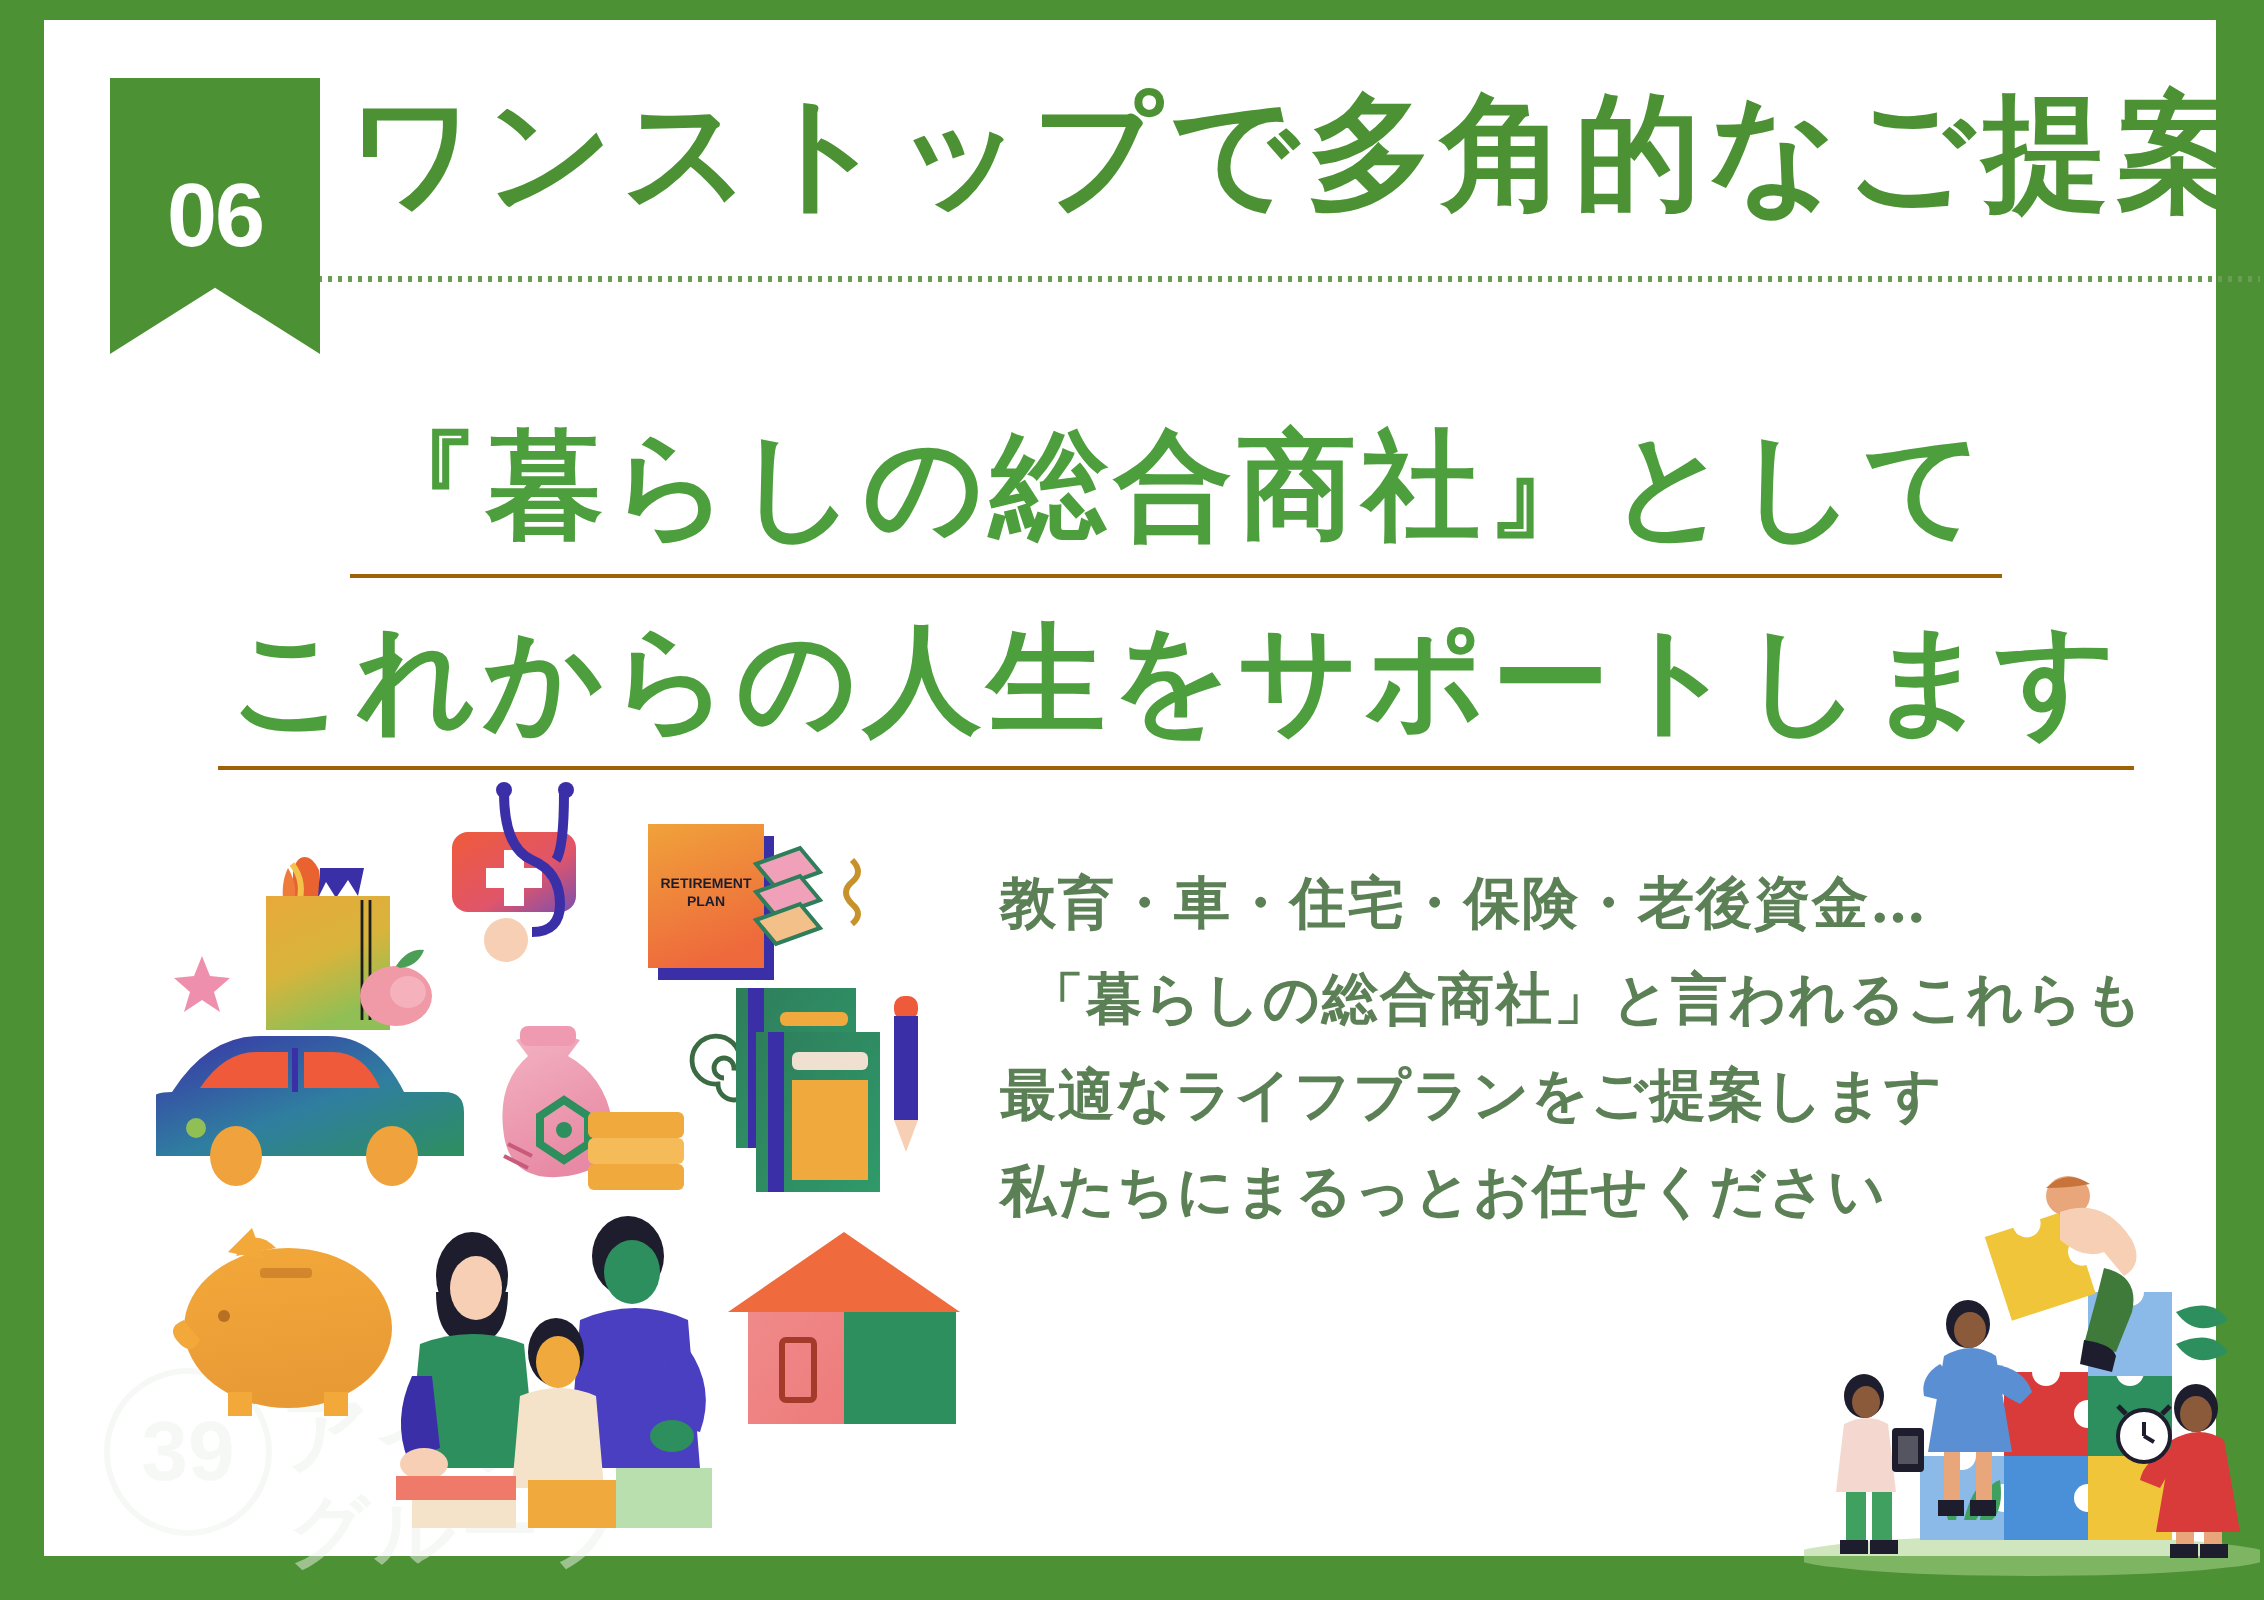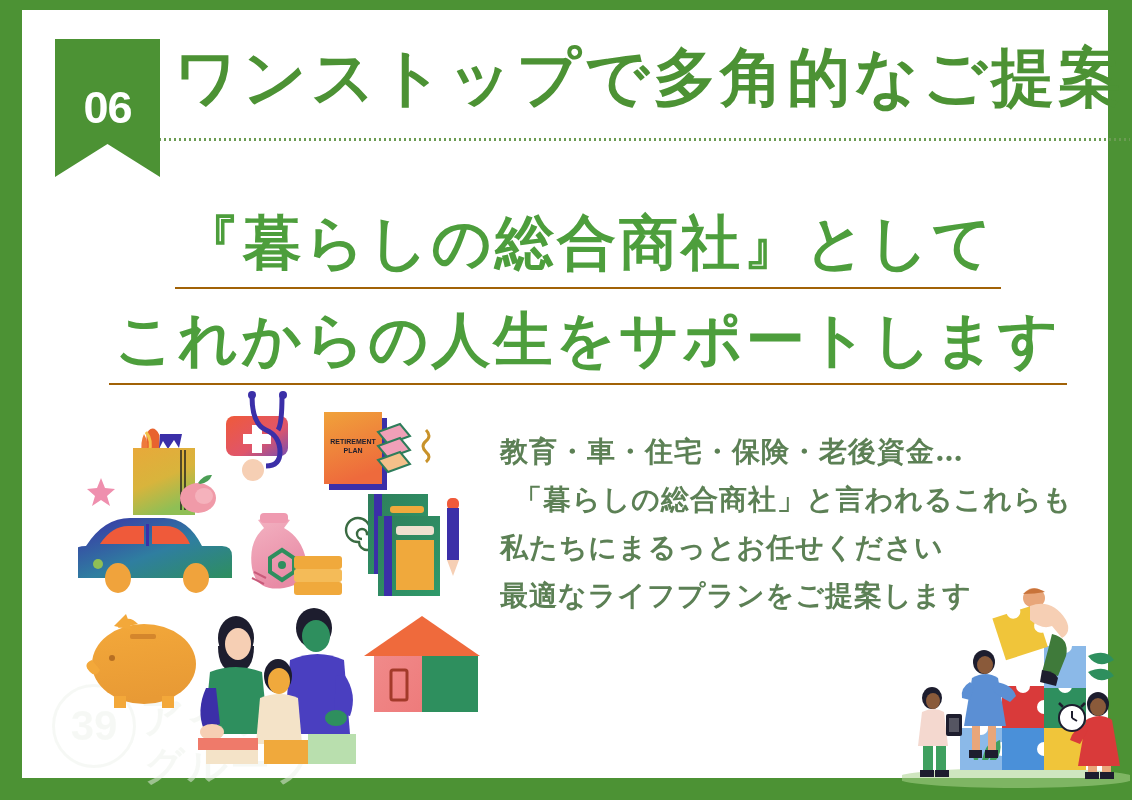--- a/index.html
+++ b/index.html
@@ -349,18 +349,18 @@
     <div class="header-title">ワンストップで多角的なご提案を</div>
 
     <div class="title-wrap">
       <div><span class="tline">『暮らしの総合商社』として</span></div>
       <div><span class="tline tline2">これからの人生をサポートします</span></div>
     </div>
 
     <div class="body-copy">
       <div>教育・車・住宅・保険・老後資金…</div>
       <div class="indent">「暮らしの総合商社」と言われるこれらも</div>
+      <div>最適なライフプランをご提案します</div>
       <div>私たちにまるっとお任せください</div>
-      <div>最適なライフプランをご提案します</div>
     </div>
 
   </div>
 </div>
 
 </body></html>

